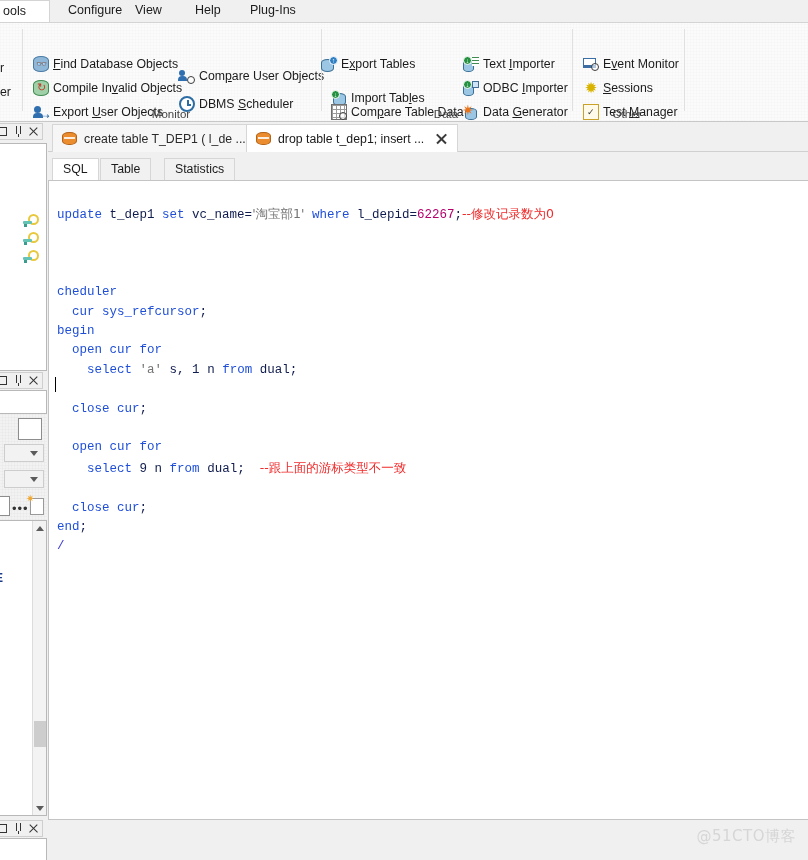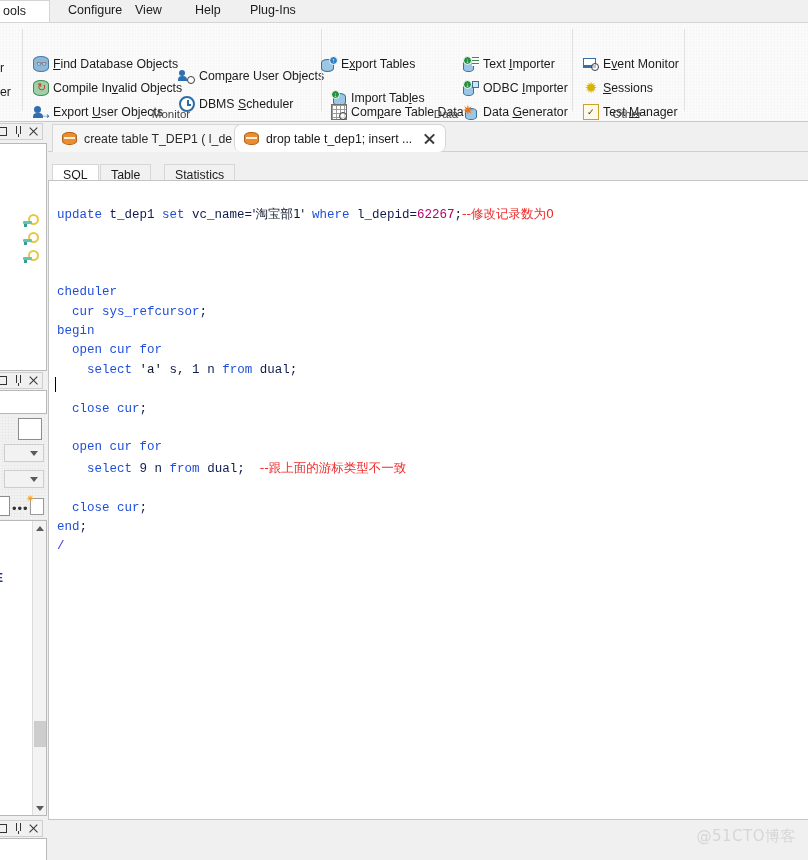--- a/index.html
+++ b/index.html
@@ -178,21 +178,21 @@
     position:absolute; left:2px; right:2px; top:5px; height:2px; background:#fff; opacity:.85;
   }
   .tab-close { position:relative; width:13px; height:13px; margin-left:4px; }
   .tab-close::before, .tab-close::after{
     content:""; position:absolute; left:0; top:6px; width:13px; height:1.6px; background:#3a3a3a;
   }
   .tab-close::before{transform:rotate(45deg);} .tab-close::after{transform:rotate(-45deg);}
 
   
   .sub-tabstrip {
-    position:absolute; left:48px; top:164px; width:760px; height:22px;
+    position:absolute; left:48px; top:158px; width:760px; height:22px;
   }
   .sub-tab {
     position:absolute; top:0; height:22px; line-height:21px;
     padding:0 10px; font-size:12.3px; white-space:nowrap;
     border:1px solid #d6d6d6; border-bottom:none; background:#f1f1f1;
   }
   .sub-tab.active { background:#ffffff; }
 
   
   .editor {
@@ -201,21 +201,21 @@
     overflow:hidden;
   }
   .code {
     position:absolute; left:8px; top:10px;
     font-family:"Liberation Mono","DejaVu Sans Mono", monospace;
     font-size:12.5px; line-height:19.4px;
     white-space:pre;
   }
   .k  { color:#1f4fd8; }      
   .id { color:#101c4e; }      
-  .st { color:#0f172a;margin-top:20px; }      
+  .st { color:#737373;margin-top:20px; }      
   .cn { color:#b5006b; }      
   .cm { color:#ef2b2b; }  
   .cjk { font-family:"DejaVu Sans","Liberation Sans", sans-serif; }
   .slash { color:#3b3bd4; }
 
   .caret {
     position:absolute; left:6px; top:196px; width:1px; height:15px; background:#000;
   }
 
   
@@ -445,21 +445,21 @@
   <div class="panel-body" style="left:-4px; top:838px; width:51px; height:26px;"></div>
 
   <div class="doc-tabstrip">
     <div class="doc-tab inactive" style="left:4px;">
       <span class="tab-ico">
           <span class="body"></span>
           <span class="band"></span>
         </span>
       <span>create table T_DEP1 ( l_de ...</span>
     </div>
-    <div class="doc-tab active" style="left:186px;border-radius:7px;">
+    <div class="doc-tab active" style="left:198px;">
       <span class="tab-ico">
           <span class="body"></span>
           <span class="band"></span>
         </span>
       <span>drop table t_dep1; insert  ...</span>
       <span class="tab-close"></span>
     </div>
   </div>
 
   <div class="sub-tabstrip">

